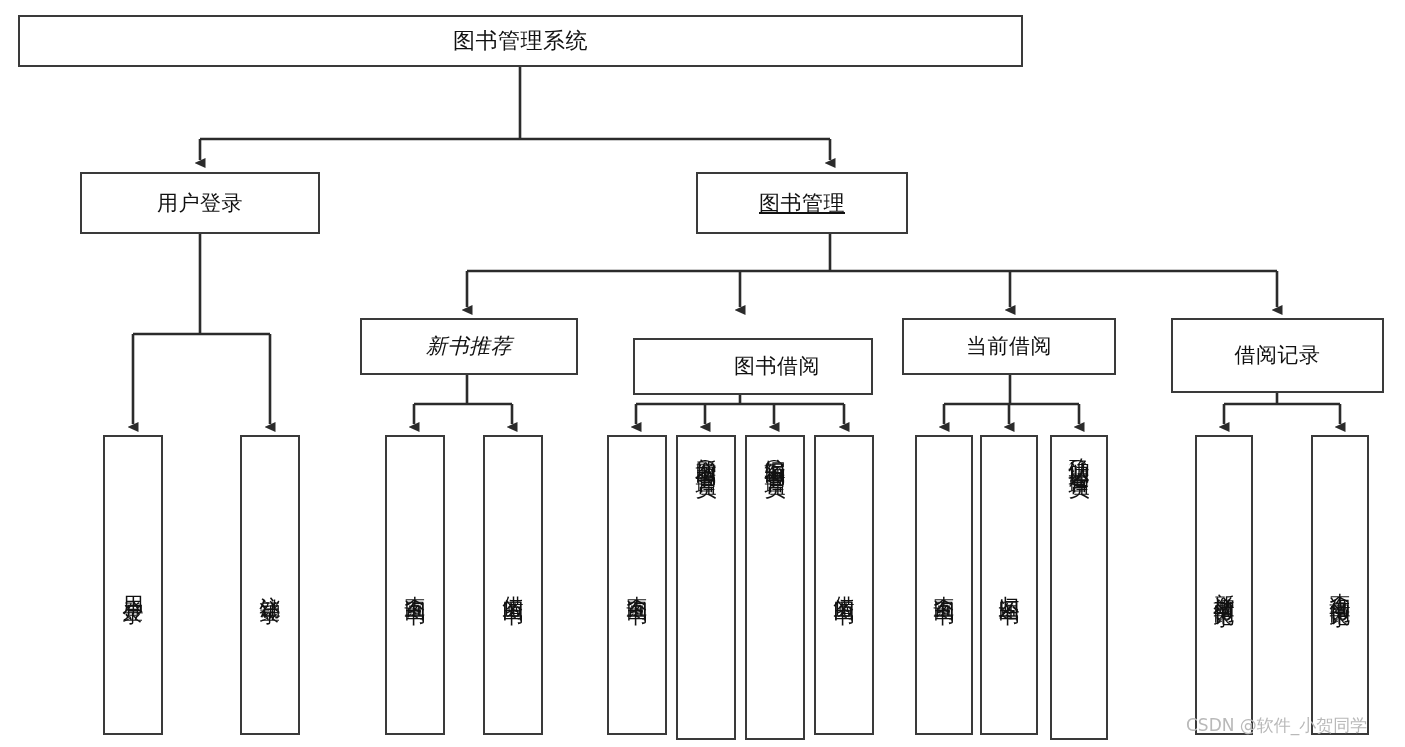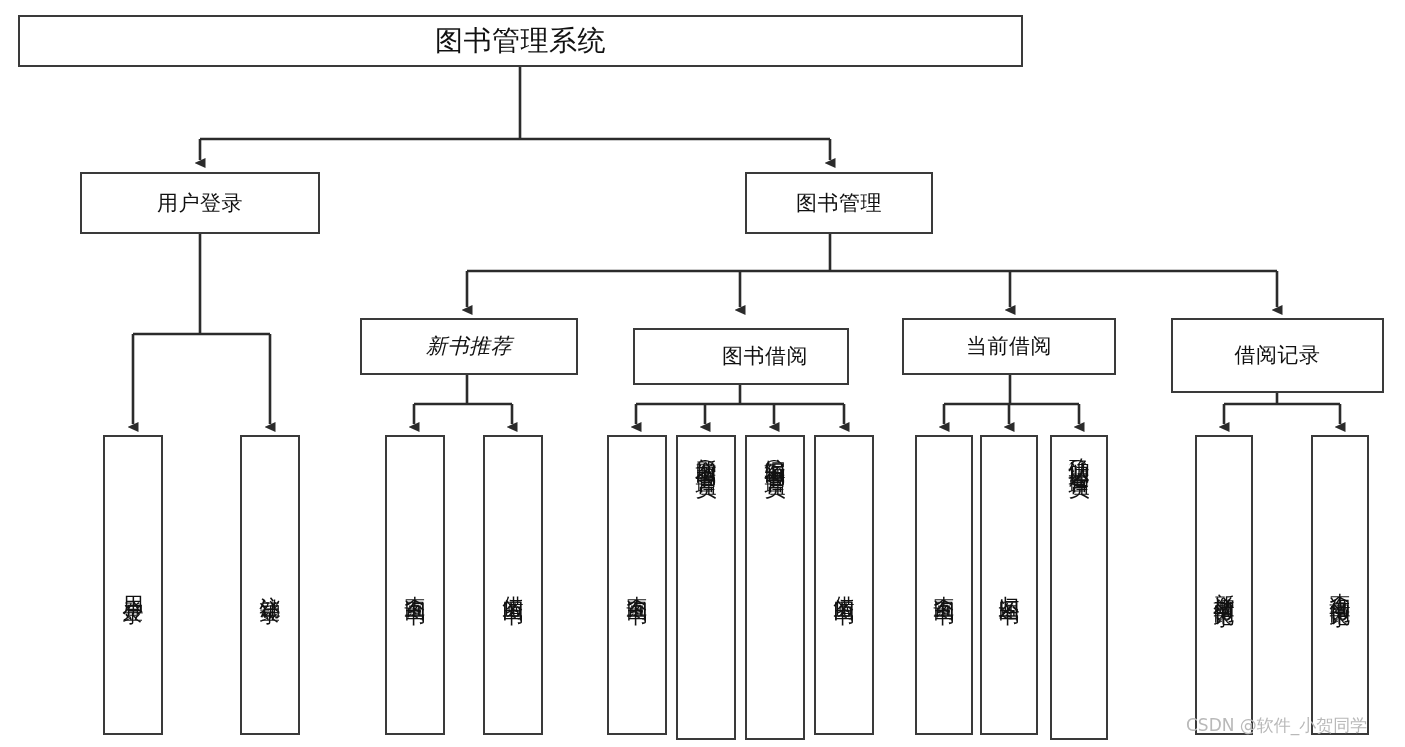--- a/index.html
+++ b/index.html
@@ -41,21 +41,21 @@
     text-align: center;
     line-height: 1.18;
     white-space: nowrap;
   }
   
   .h-node .node-label {
     font-size: 21px;
     letter-spacing: 0.5px;
   }
   .root.h-node .node-label {
-    font-size: 28px;
+    font-size: 22px;
   }
   
   .v-node {
     align-items: flex-start;
     justify-content: center;
     padding-top: 4px;
   }
   .v-node .node-label {
     writing-mode: vertical-rl;
     text-orientation: upright;
@@ -136,29 +136,29 @@
   </svg>
 
   <div class="node h-node root" style="left:18px; top:15px; width:1005px; height:52px;">
     <span class="node-label">图书管理系统</span>
   </div>
 
   <div class="node h-node" style="left:80px; top:172px; width:240px; height:62px;">
     <span class="node-label">用户登录</span>
   </div>
 
-  <div class="node h-node" style="left:745px; top:172px; width:188px; height:62px;">
+  <div class="node h-node" style="left:696px; top:172px; width:212px; height:62px;text-decoration:underline;">
     <span class="node-label">图书管理</span>
   </div>
 
   <div class="node h-node" style="left:360px; top:318px; width:218px; height:57px;font-style:italic;">
     <span class="node-label">新书推荐</span>
   </div>
 
-  <div class="node h-node" style="left:633px; top:328px; width:216px; height:57px;padding-left:48px;">
+  <div class="node h-node" style="left:633px; top:338px; width:240px; height:57px;padding-left:48px;">
     <span class="node-label">图书借阅</span>
   </div>
 
   <div class="node h-node" style="left:902px; top:318px; width:214px; height:57px;">
     <span class="node-label">当前借阅</span>
   </div>
 
   <div class="node h-node" style="left:1171px; top:318px; width:213px; height:75px;">
     <span class="node-label">借阅记录</span>
   </div>

